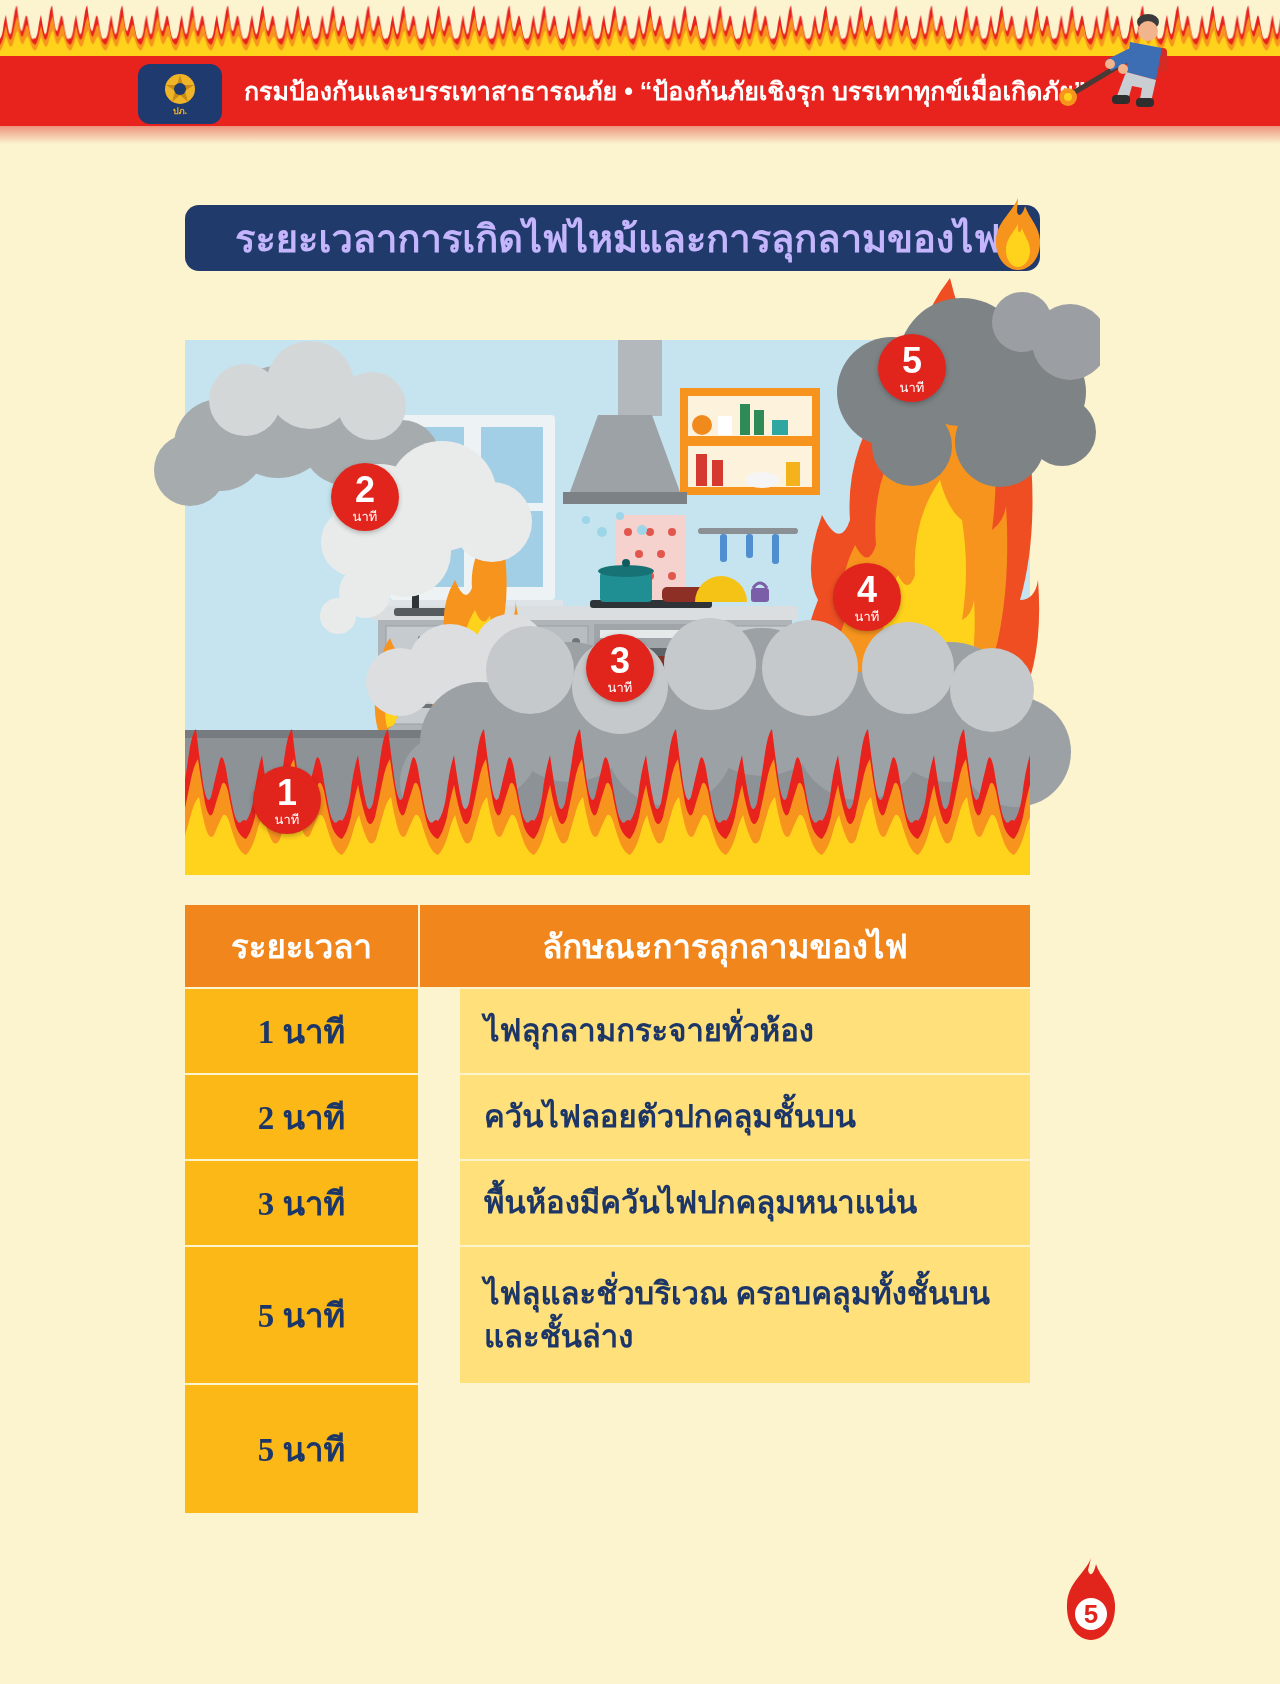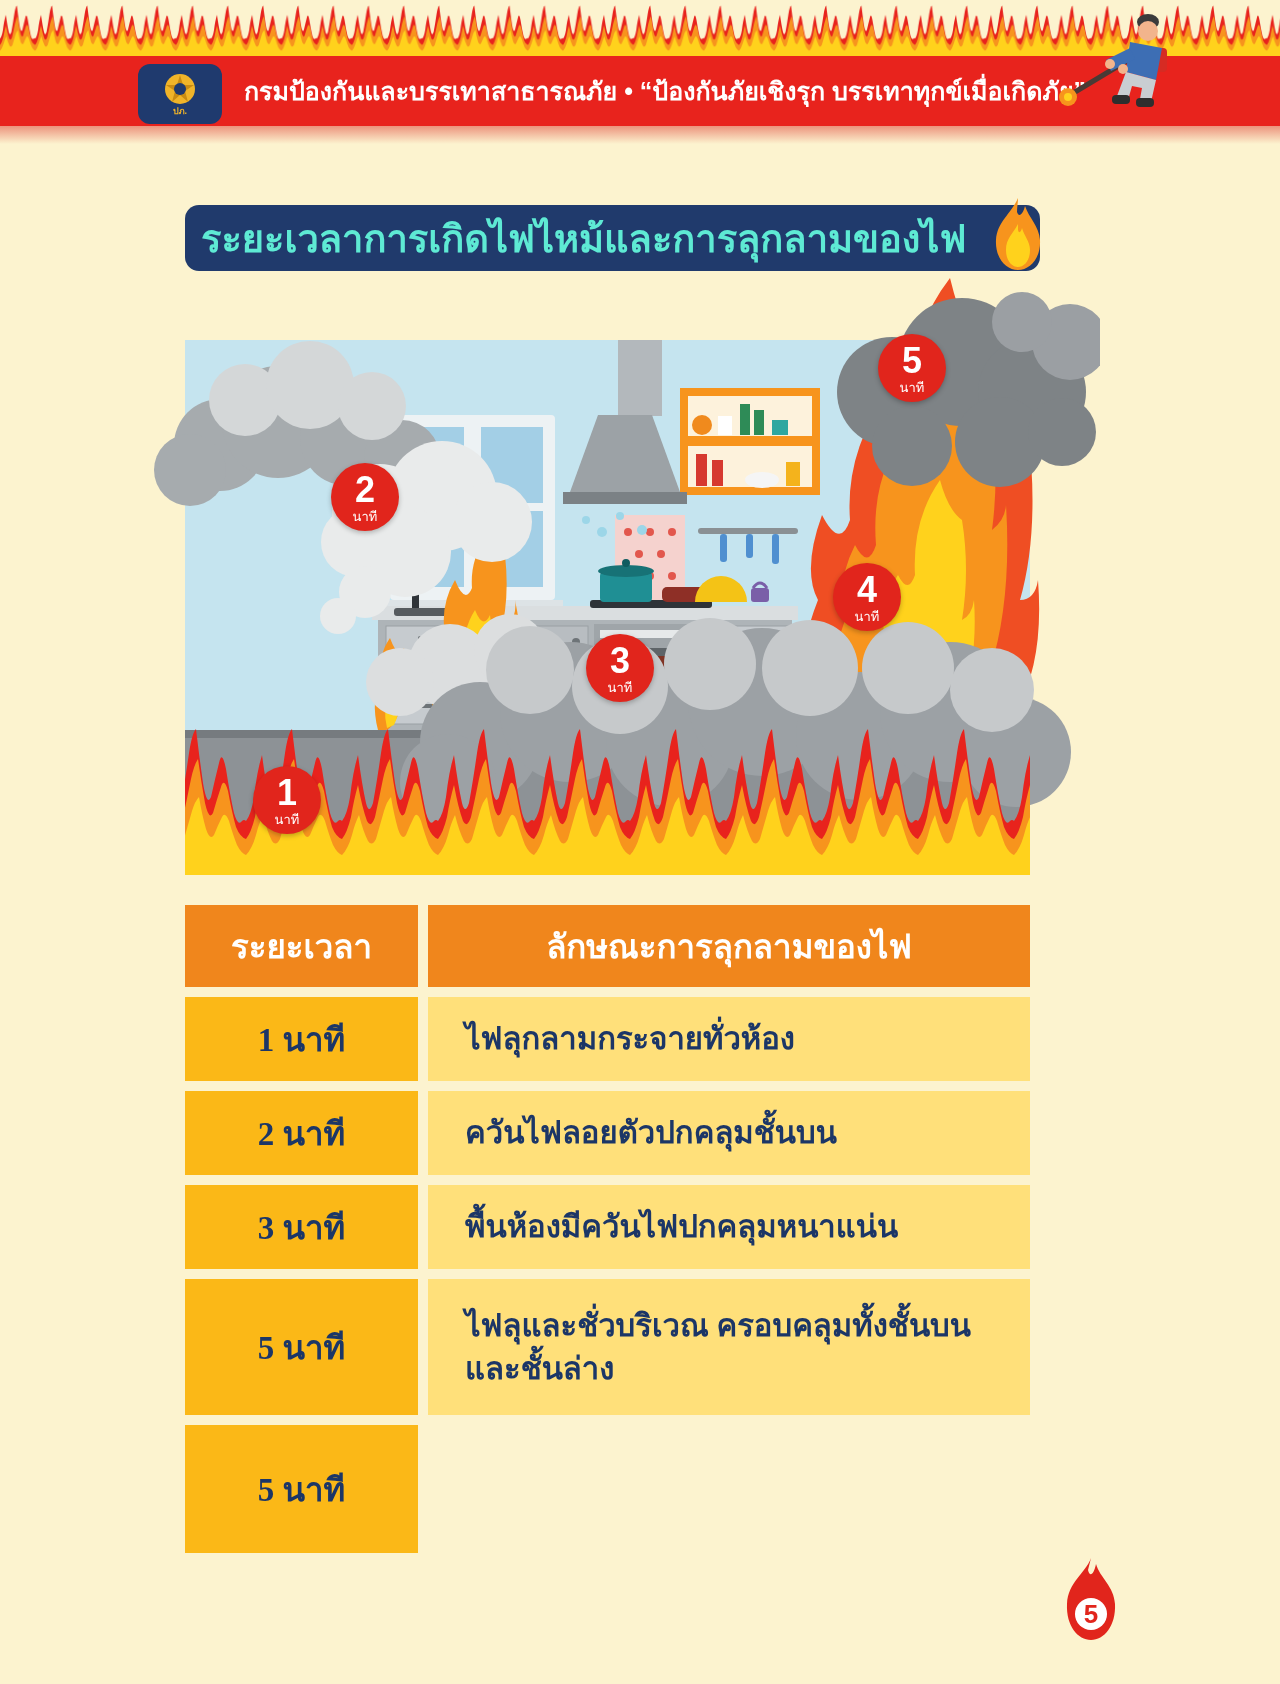--- a/index.html
+++ b/index.html
@@ -13,46 +13,46 @@
              background:linear-gradient(rgba(216,31,26,.45),rgba(216,31,26,0));}
   .logo{position:absolute;left:138px;top:64px;width:84px;height:60px;background:#1F3A6E;
         border-radius:12px;display:flex;flex-direction:column;align-items:center;justify-content:center;z-index:4;}
   .logo-text{color:#F0B429;font-size:9px;font-weight:bold;line-height:1;margin-top:1px;}
   .banner-text{position:absolute;left:210px;right:160px;top:56px;height:70px;line-height:70px;
                color:#FFFFFF;font-size:25px;font-weight:bold;text-align:center;white-space:nowrap;z-index:3;}
   .firefighter{position:absolute;left:1030px;top:0;width:175px;height:125px;z-index:5;}
 
   
   .title-bar{position:absolute;left:185px;top:205px;width:855px;height:66px;background:#203A6C;
-             border-radius:14px;display:flex;align-items:center;padding-left:16px;box-sizing:border-box;
-             color:#5eead4;font-size:38px;font-weight:bold;z-index:2;}
+             border-radius:14px;display:flex;align-items:center;padding-left:50px;box-sizing:border-box;
+             color:#c4b5fd;font-size:38px;font-weight:bold;z-index:2;}
   .title-flame{position:absolute;left:985px;top:194px;width:66px;height:80px;z-index:3;}
 
   
   .kitchen{position:absolute;left:150px;top:270px;width:950px;height:630px;}
   .kitchen-art{position:absolute;left:0;top:0;display:block;}
   .marker{position:absolute;width:68px;height:68px;border-radius:50%;background:#E1251C;color:#FFFFFF;
           display:flex;flex-direction:column;align-items:center;justify-content:center;line-height:1;
           box-shadow:0 2px 5px rgba(0,0,0,.25);z-index:6;}
   .m-num{font-size:36px;font-weight:bold;}
   .m-unit{font-size:13px;margin-top:2px;}
   .m1{left:103px;top:496px;}
   .m2{left:181px;top:193px;}
   .m3{left:436px;top:364px;}
   .m4{left:683px;top:293px;}
   .m5{left:728px;top:64px;}
 
   
   .fire-table{position:absolute;left:185px;top:905px;width:845px;display:grid;
-              grid-template-columns:233px 1fr;grid-template-rows:82px 84px 84px 84px 136px 128px;gap:10px;}
+              grid-template-columns:233px 1fr;grid-template-rows:82px 84px 84px 84px 136px 128px;gap:2px;}
   .th{background:#F0861C;color:#FFFFFF;font-weight:bold;font-size:33px;
       display:flex;align-items:center;justify-content:center;}
   .td{color:#1C3667;font-weight:bold;font-size:31px;display:flex;align-items:center;font-family:Liberation Serif, serif;}
   .td.time{background:#FBB817;justify-content:center;font-size:33px;}
-  .td.desc{background:#FFE07A;padding-left:37px;white-space:pre-line;line-height:1.4;}
+  .td.desc{background:#FFE07A;padding-left:24px;white-space:pre-line;line-height:1.4;margin-left:40px;}
 
   
   .page-flame{position:absolute;left:1058px;top:1556px;width:66px;height:86px;z-index:3;}
 </style>
 </head>
 <body>
 
 <div class="page">
 
   <svg class="top-flames" viewBox="0 0 3492 150" preserveAspectRatio="none">

